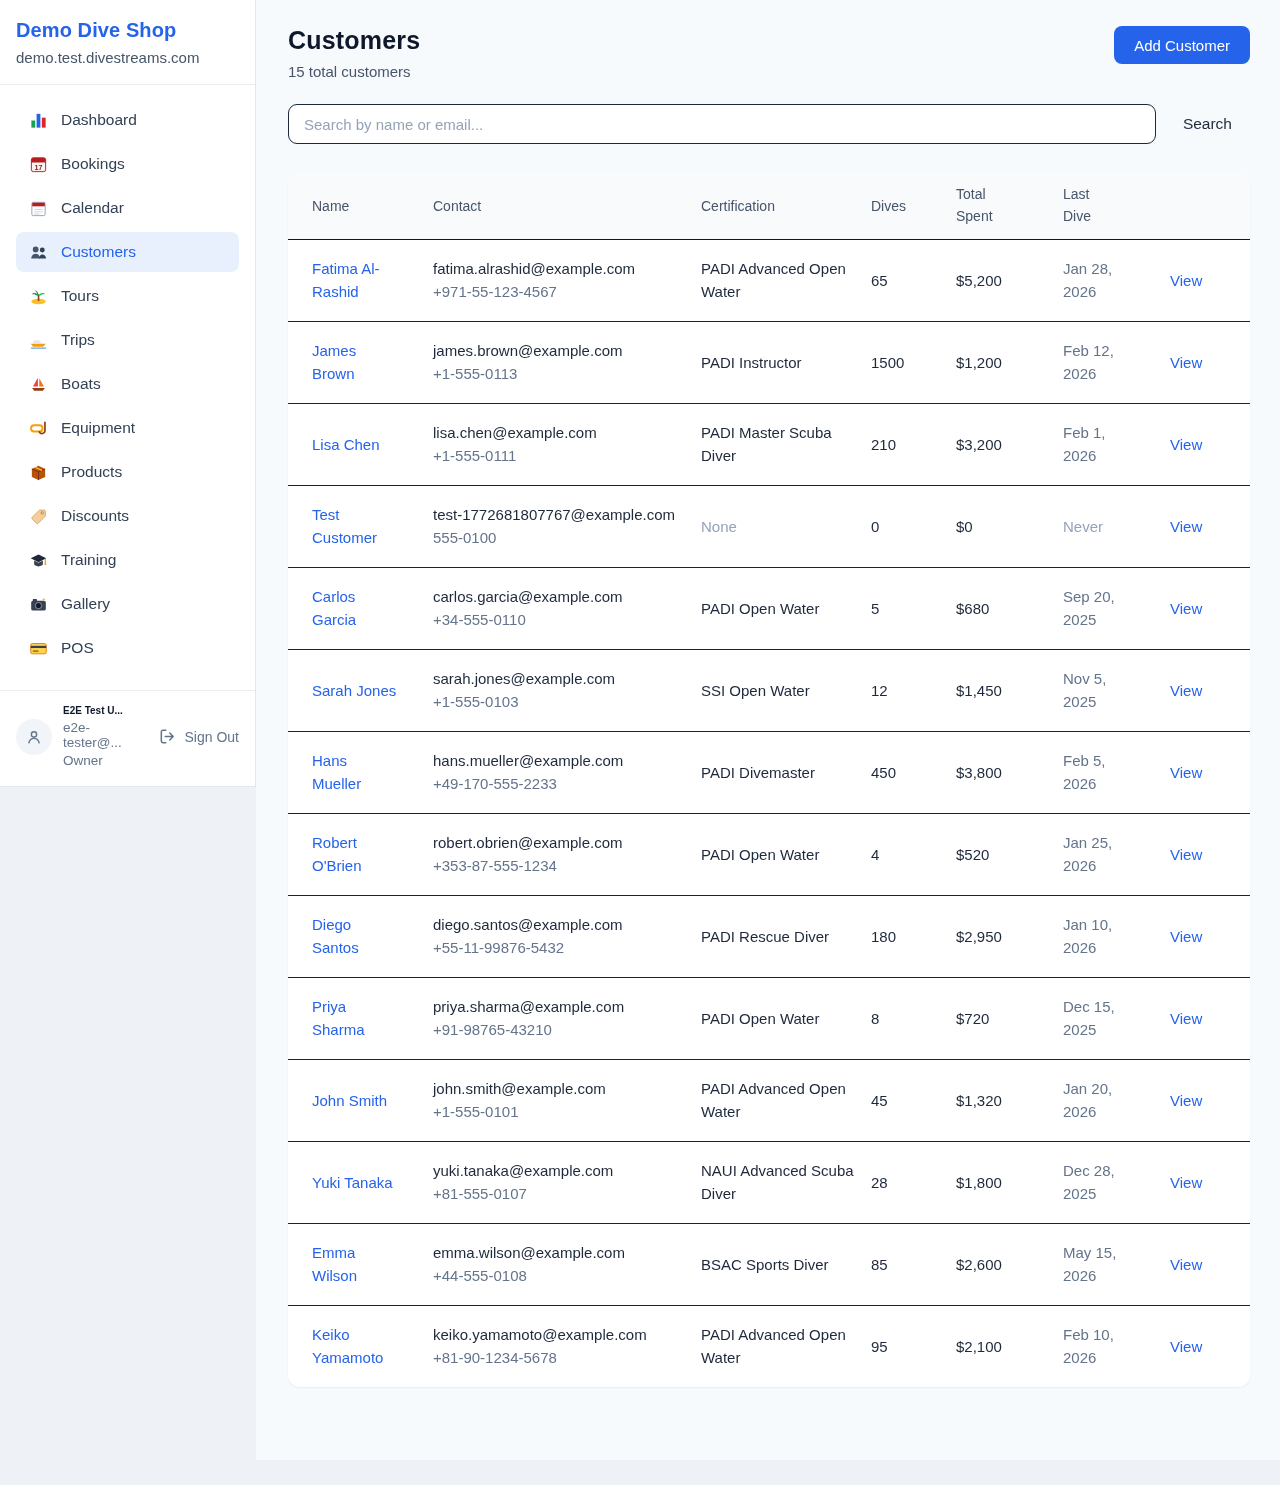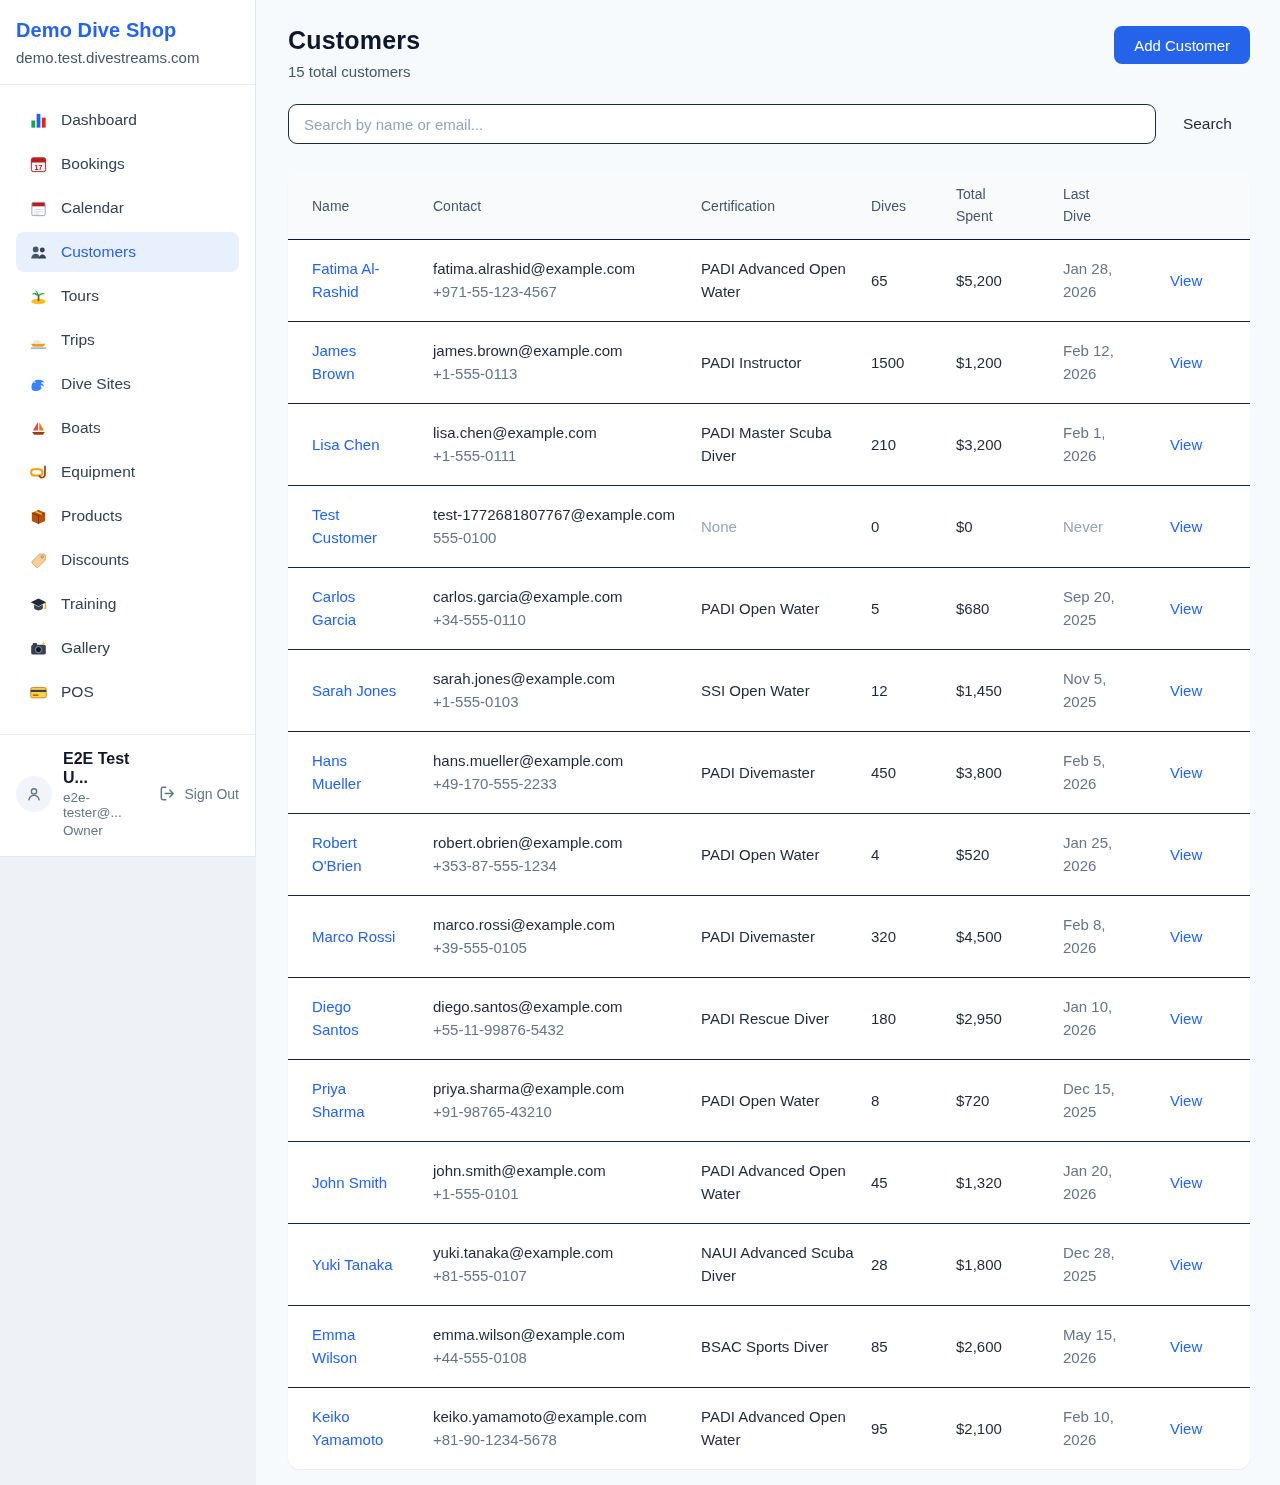--- a/index.html
+++ b/index.html
@@ -38,21 +38,21 @@
     border-top: 1px solid #e9edf2;
     padding: 14px 16px 18px;
     display: flex; align-items: center; gap: 11px;
   }
   .avatar {
     width: 36px; height: 36px; border-radius: 50%;
     background: #f1f5f9; flex: 0 0 36px;
     display: flex; align-items: center; justify-content: center;
   }
   .user-meta { flex: 1 1 auto; min-width: 0; }
-  .user-name { font-size: 16px; font-weight: 700; color: #0f172a; line-height: 1.2; }
+  .user-name { font-size: 10px; font-weight: 700; color: #0f172a; line-height: 1.2; }
   .user-email { font-size: 13.5px; color: #64748b; margin-top: 3px; }
   .user-role { font-size: 13.5px; color: #64748b; margin-top: 3px; }
   .signout-btn {
     display: inline-flex; align-items: center; gap: 7px;
     background: none; border: none; cursor: pointer;
     color: #64748b; font-size: 14px; font-family: inherit;
     white-space: nowrap; padding: 0;
   }
 
   
@@ -189,29 +189,20 @@
     <span class="nav-icon">
             <svg width="19" height="19" viewBox="0 0 20 20">
               <path d="M5.2 9.8h5.6l2.2 3.2H3.6z" fill="#e5e7eb"></path>
               <path d="M2 13.5h15.6l-2.8 3H4.2z" fill="#f59e0b"></path>
               <path d="M2.5 18h15" stroke="#60a5fa" stroke-width="1.4" stroke-linecap="round"></path>
             </svg>
           </span>
     <span class="nav-label">Trips</span>
   </div>
 
-  <div class="nav-item">
-    <span class="nav-icon">
-            <svg width="19" height="19" viewBox="0 0 20 20">
-              <path d="M3.2 15.5c-1.6-3.8.2-9.3 5.3-10.4 3.6-.8 6.8.7 7.9 3-1.6-.9-3.4-.7-4.3.4 2.3.3 3.6 1.9 3.4 3.8-1-1.1-2.3-1.4-3.6-.9 1.1.9 1.4 2.2.8 3.4-1.3 2.2-8 2.9-9.5.7z" fill="#3b82f6"></path>
-              <circle cx="6" cy="7.5" r="1" fill="#bfdbfe"></circle>
-            </svg>
-          </span>
-    <span class="nav-label">Dive Sites</span>
-  </div>
 
   <div class="nav-item">
     <span class="nav-icon">
             <svg width="19" height="19" viewBox="0 0 20 20">
               <path d="M9.4 2.8v9.4H4.2z" fill="#ef4444"></path>
               <path d="M10.8 3.4v8.8h4.9z" fill="#f97316"></path>
               <path d="M3.3 13.6h13.4l-2.1 3.1H5.4z" fill="#92400e"></path>
             </svg>
           </span>
     <span class="nav-label">Boats</span>
@@ -443,32 +434,20 @@
       <div class="cell-email">robert.obrien@example.com</div>
       <div class="cell-phone">+353-87-555-1234</div>
     </td>
     <td class="cell-cert">PADI Open Water</td>
     <td class="cell-dives">4</td>
     <td class="cell-spent">$520</td>
     <td class="cell-last"><span class="date-wrap">Jan 25, 2026</span></td>
     <td class="cell-view"><a class="view-link">View</a></td>
   </tr>
 
-  <tr>
-    <td class="cell-name"><a class="name-link">Marco Rossi</a></td>
-    <td class="cell-contact">
-      <div class="cell-email">marco.rossi@example.com</div>
-      <div class="cell-phone">+39-555-0105</div>
-    </td>
-    <td class="cell-cert">PADI Divemaster</td>
-    <td class="cell-dives">320</td>
-    <td class="cell-spent">$4,500</td>
-    <td class="cell-last"><span class="date-wrap">Feb 8, 2026</span></td>
-    <td class="cell-view"><a class="view-link">View</a></td>
-  </tr>
 
   <tr>
     <td class="cell-name"><a class="name-link">Diego Santos</a></td>
     <td class="cell-contact">
       <div class="cell-email">diego.santos@example.com</div>
       <div class="cell-phone">+55-11-99876-5432</div>
     </td>
     <td class="cell-cert">PADI Rescue Diver</td>
     <td class="cell-dives">180</td>
     <td class="cell-spent">$2,950</td>

